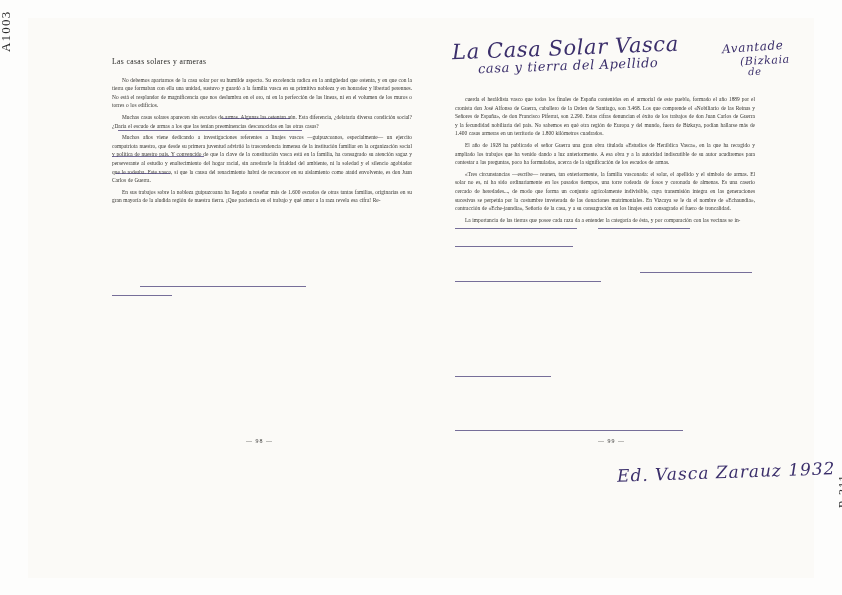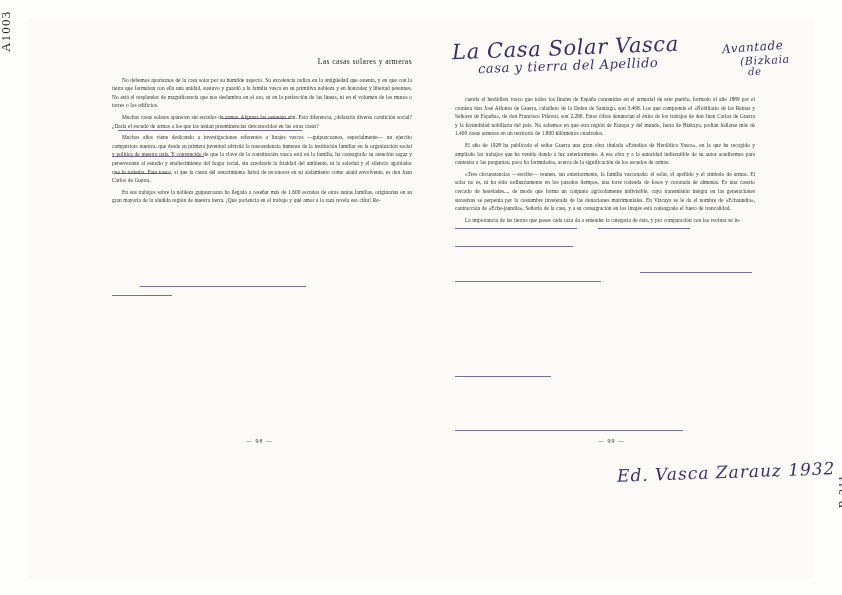--- a/index.html
+++ b/index.html
@@ -60,21 +60,21 @@
     width: 300px;
     font-size: 5.4px;
     line-height: 8.6px;
     text-align: justify;
     color: #2a2a28;
   }
   .col-left { left: 112px; }
   .col-right { left: 455px; top: 95px; }
 
   .col-title {
-    text-align: right;
+    text-align: left;
     font-size: 7.6px;
     letter-spacing: .4px;
     margin-bottom: 9px;
     color: #1c1c1a;
   }
   .para {
     text-indent: 10px;
     margin: 0 0 3px 0;
     word-spacing: .3px;
   }

